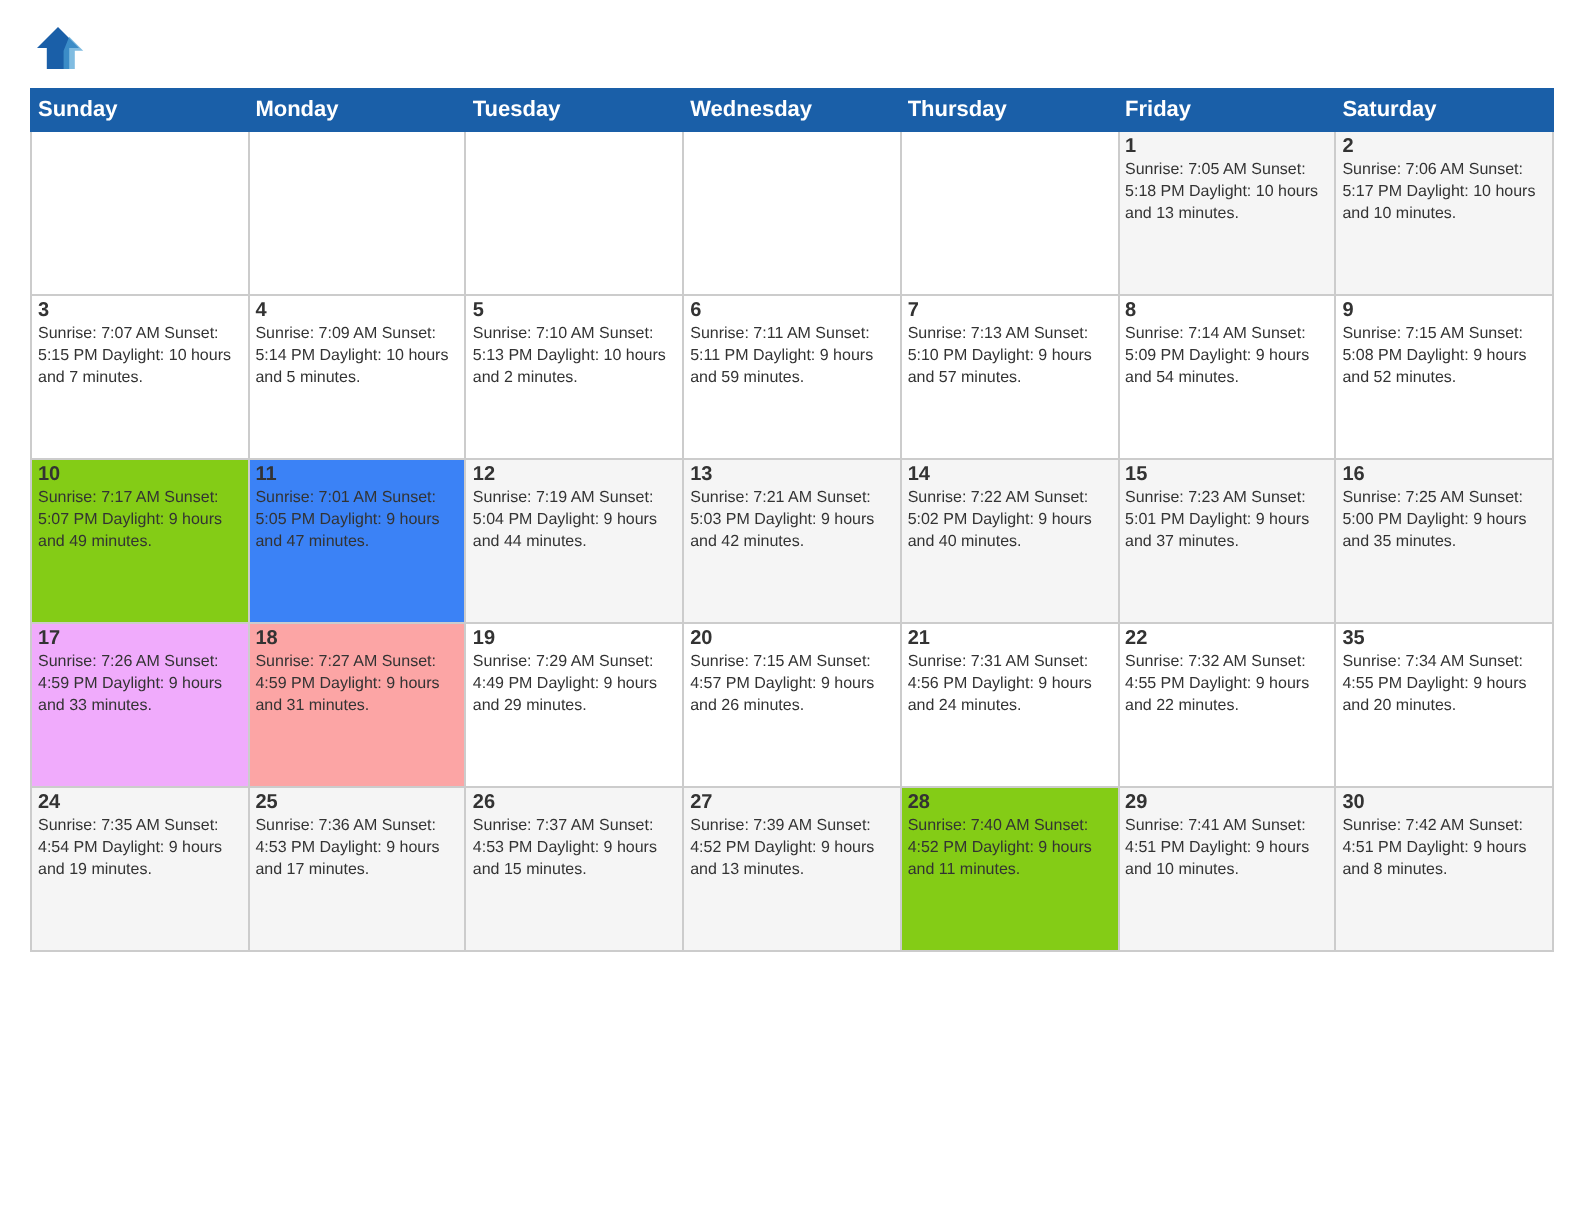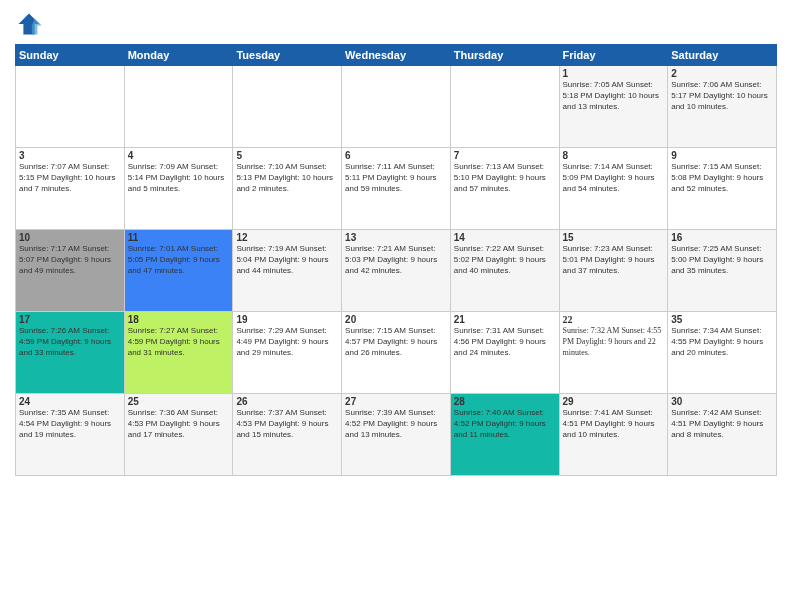--- a/index.html
+++ b/index.html
@@ -193,21 +193,21 @@
           </td>
           <td style="background: rgb(255, 255, 255);">
             <span class="day-num">9</span>
             <div class="cell-text">Sunrise: 7:15 AM
 Sunset: 5:08 PM
 Daylight: 9 hours
 and 52 minutes.</div>
           </td>
         </tr>
         <tr>
-          <td style="background: #a3a3a3;">
+          <td style="background: #84cc16;">
             <span class="day-num">10</span>
             <div class="cell-text">Sunrise: 7:17 AM
 Sunset: 5:07 PM
 Daylight: 9 hours
 and 49 minutes.</div>
           </td>
           <td style="background: #3b82f6;">
             <span class="day-num">11</span>
             <div class="cell-text">Sunrise: 7:01 AM
 Sunset: 5:05 PM
@@ -244,28 +244,28 @@
           </td>
           <td style="background: rgb(245, 245, 245);">
             <span class="day-num">16</span>
             <div class="cell-text">Sunrise: 7:25 AM
 Sunset: 5:00 PM
 Daylight: 9 hours
 and 35 minutes.</div>
           </td>
         </tr>
         <tr>
-          <td style="background: #14b8a6;">
+          <td style="background: #f0abfc;">
             <span class="day-num">17</span>
             <div class="cell-text">Sunrise: 7:26 AM
 Sunset: 4:59 PM
 Daylight: 9 hours
 and 33 minutes.</div>
           </td>
-          <td style="background: #bef264;">
+          <td style="background: #fca5a5;">
             <span class="day-num">18</span>
             <div class="cell-text">Sunrise: 7:27 AM
 Sunset: 4:59 PM
 Daylight: 9 hours
 and 31 minutes.</div>
           </td>
           <td style="background: rgb(255, 255, 255);">
             <span class="day-num">19</span>
             <div class="cell-text">Sunrise: 7:29 AM
 Sunset: 4:49 PM
@@ -279,21 +279,21 @@
 Daylight: 9 hours
 and 26 minutes.</div>
           </td>
           <td style="background: rgb(255, 255, 255);">
             <span class="day-num">21</span>
             <div class="cell-text">Sunrise: 7:31 AM
 Sunset: 4:56 PM
 Daylight: 9 hours
 and 24 minutes.</div>
           </td>
-          <td style="background: rgb(255, 255, 255); font-family: Liberation Serif, serif;">
+          <td style="background: rgb(255, 255, 255);">
             <span class="day-num">22</span>
             <div class="cell-text">Sunrise: 7:32 AM
 Sunset: 4:55 PM
 Daylight: 9 hours
 and 22 minutes.</div>
           </td>
           <td style="background: rgb(255, 255, 255);">
             <span class="day-num">35</span>
             <div class="cell-text">Sunrise: 7:34 AM
 Sunset: 4:55 PM
@@ -323,21 +323,21 @@
 Daylight: 9 hours
 and 15 minutes.</div>
           </td>
           <td style="background: rgb(245, 245, 245);">
             <span class="day-num">27</span>
             <div class="cell-text">Sunrise: 7:39 AM
 Sunset: 4:52 PM
 Daylight: 9 hours
 and 13 minutes.</div>
           </td>
-          <td style="background: #14b8a6;">
+          <td style="background: #84cc16;">
             <span class="day-num">28</span>
             <div class="cell-text">Sunrise: 7:40 AM
 Sunset: 4:52 PM
 Daylight: 9 hours
 and 11 minutes.</div>
           </td>
           <td style="background: rgb(245, 245, 245);">
             <span class="day-num">29</span>
             <div class="cell-text">Sunrise: 7:41 AM
 Sunset: 4:51 PM

